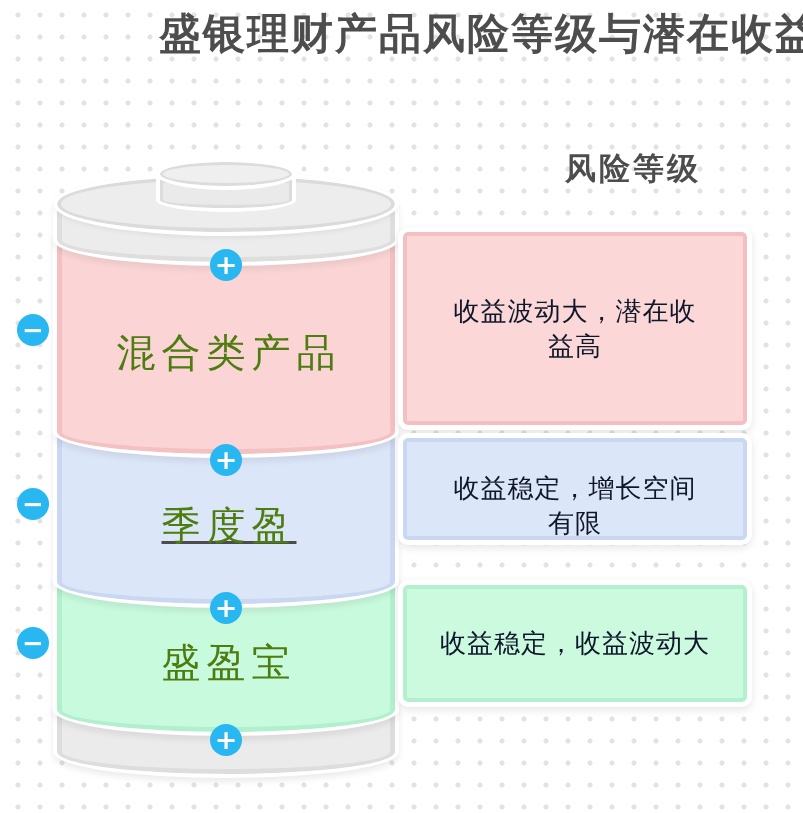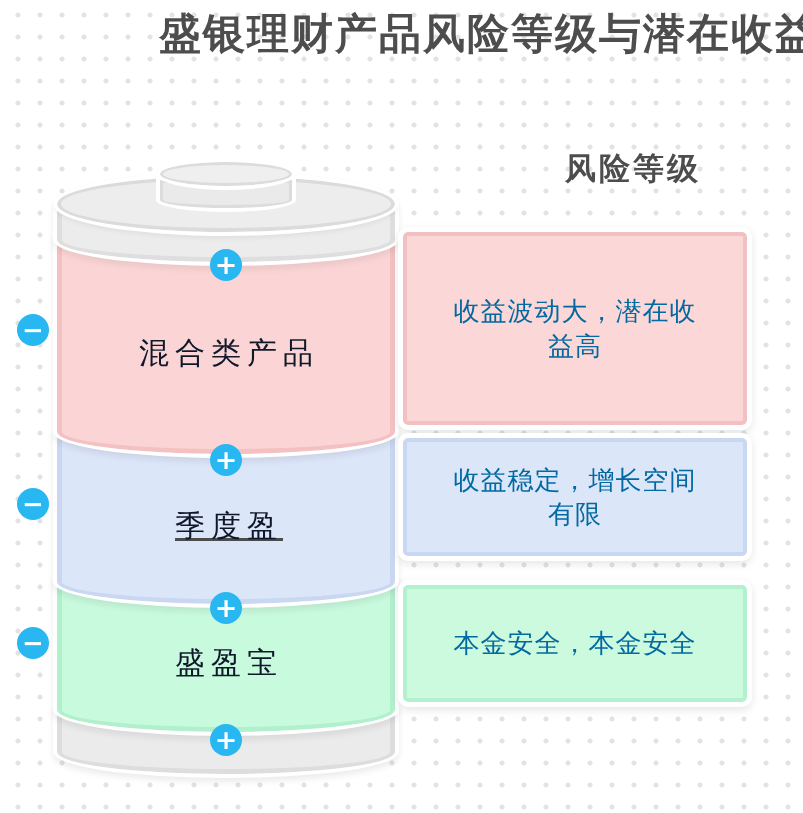--- a/index.html
+++ b/index.html
@@ -88,24 +88,24 @@
     position: absolute;
     left: 156px; top: 158px; width: 140px; height: 32px;
     box-sizing: border-box;
     background: #efefef;
     border: 4px solid #ffffff;
     border-radius: 50%;
     box-shadow: inset 0 0 0 3px #dcdcdc;
     z-index: 8;
   }
   .seg-label {
-    font-size: 30px;
+    font-size: 39px;
     letter-spacing: 6px;
     text-indent: 6px;
-    color: #0f172a;
+    color: #4d7c0f;
     white-space: nowrap;
   }
 
   
   .circle-btn {
     position: absolute;
     width: 32px; height: 32px;
     border-radius: 50%;
     background: #29b7f2;
     color: #ffffff;
@@ -140,29 +140,29 @@
     position: absolute;
     left: 398px; width: 354px;
     box-sizing: border-box;
     border: 5px solid #ffffff;
     border-radius: 10px;
     display: flex; align-items: center; justify-content: center;
     box-shadow: 0 3px 8px rgba(0,0,0,0.10);
     z-index: 9;
   }
   .info-box-mixed   { top: 227px; height: 203px; background: #fbd7d7; box-shadow: inset 0 0 0 4px #f2c0c0, 0 3px 8px rgba(0,0,0,0.10); }
-  .info-box-quarter { top: 433px; height: 128px; background: #dce6f9; box-shadow: inset 0 0 0 4px #c9d7f2, 0 3px 8px rgba(0,0,0,0.10); }
+  .info-box-quarter { top: 433px; height: 112px; background: #dce6f9; box-shadow: inset 0 0 0 4px #c9d7f2, 0 3px 8px rgba(0,0,0,0.10); align-items: flex-end; }
   .info-box-bao     { top: 580px; height: 127px; background: #cbfadf; box-shadow: inset 0 0 0 4px #b2f0ce, 0 3px 8px rgba(0,0,0,0.10); }
   .info-text {
     font-size: 26px;
     line-height: 1.32;
     letter-spacing: 1px;
     text-align: center;
     white-space: pre-line;
-    color: #0369a1;
+    color: #0f172a;
     padding: 0 26px;
   }
 </style>
 </head>
 <body>
 
 <div class="page-title">盛银理财产品风险等级与潜在收益</div>
 
 <div>
   <div class="band band-base"></div>
@@ -212,14 +212,14 @@
 
 <div class="info-box info-box-mixed">
   <span class="info-text">收益波动大，潜在收
 益高</span>
 </div>
 <div class="info-box info-box-quarter">
   <span class="info-text">收益稳定，增长空间
 有限</span>
 </div>
 <div class="info-box info-box-bao">
-  <span class="info-text">本金安全，本金安全</span>
+  <span class="info-text">收益稳定，收益波动大</span>
 </div>
 
 </body></html>

